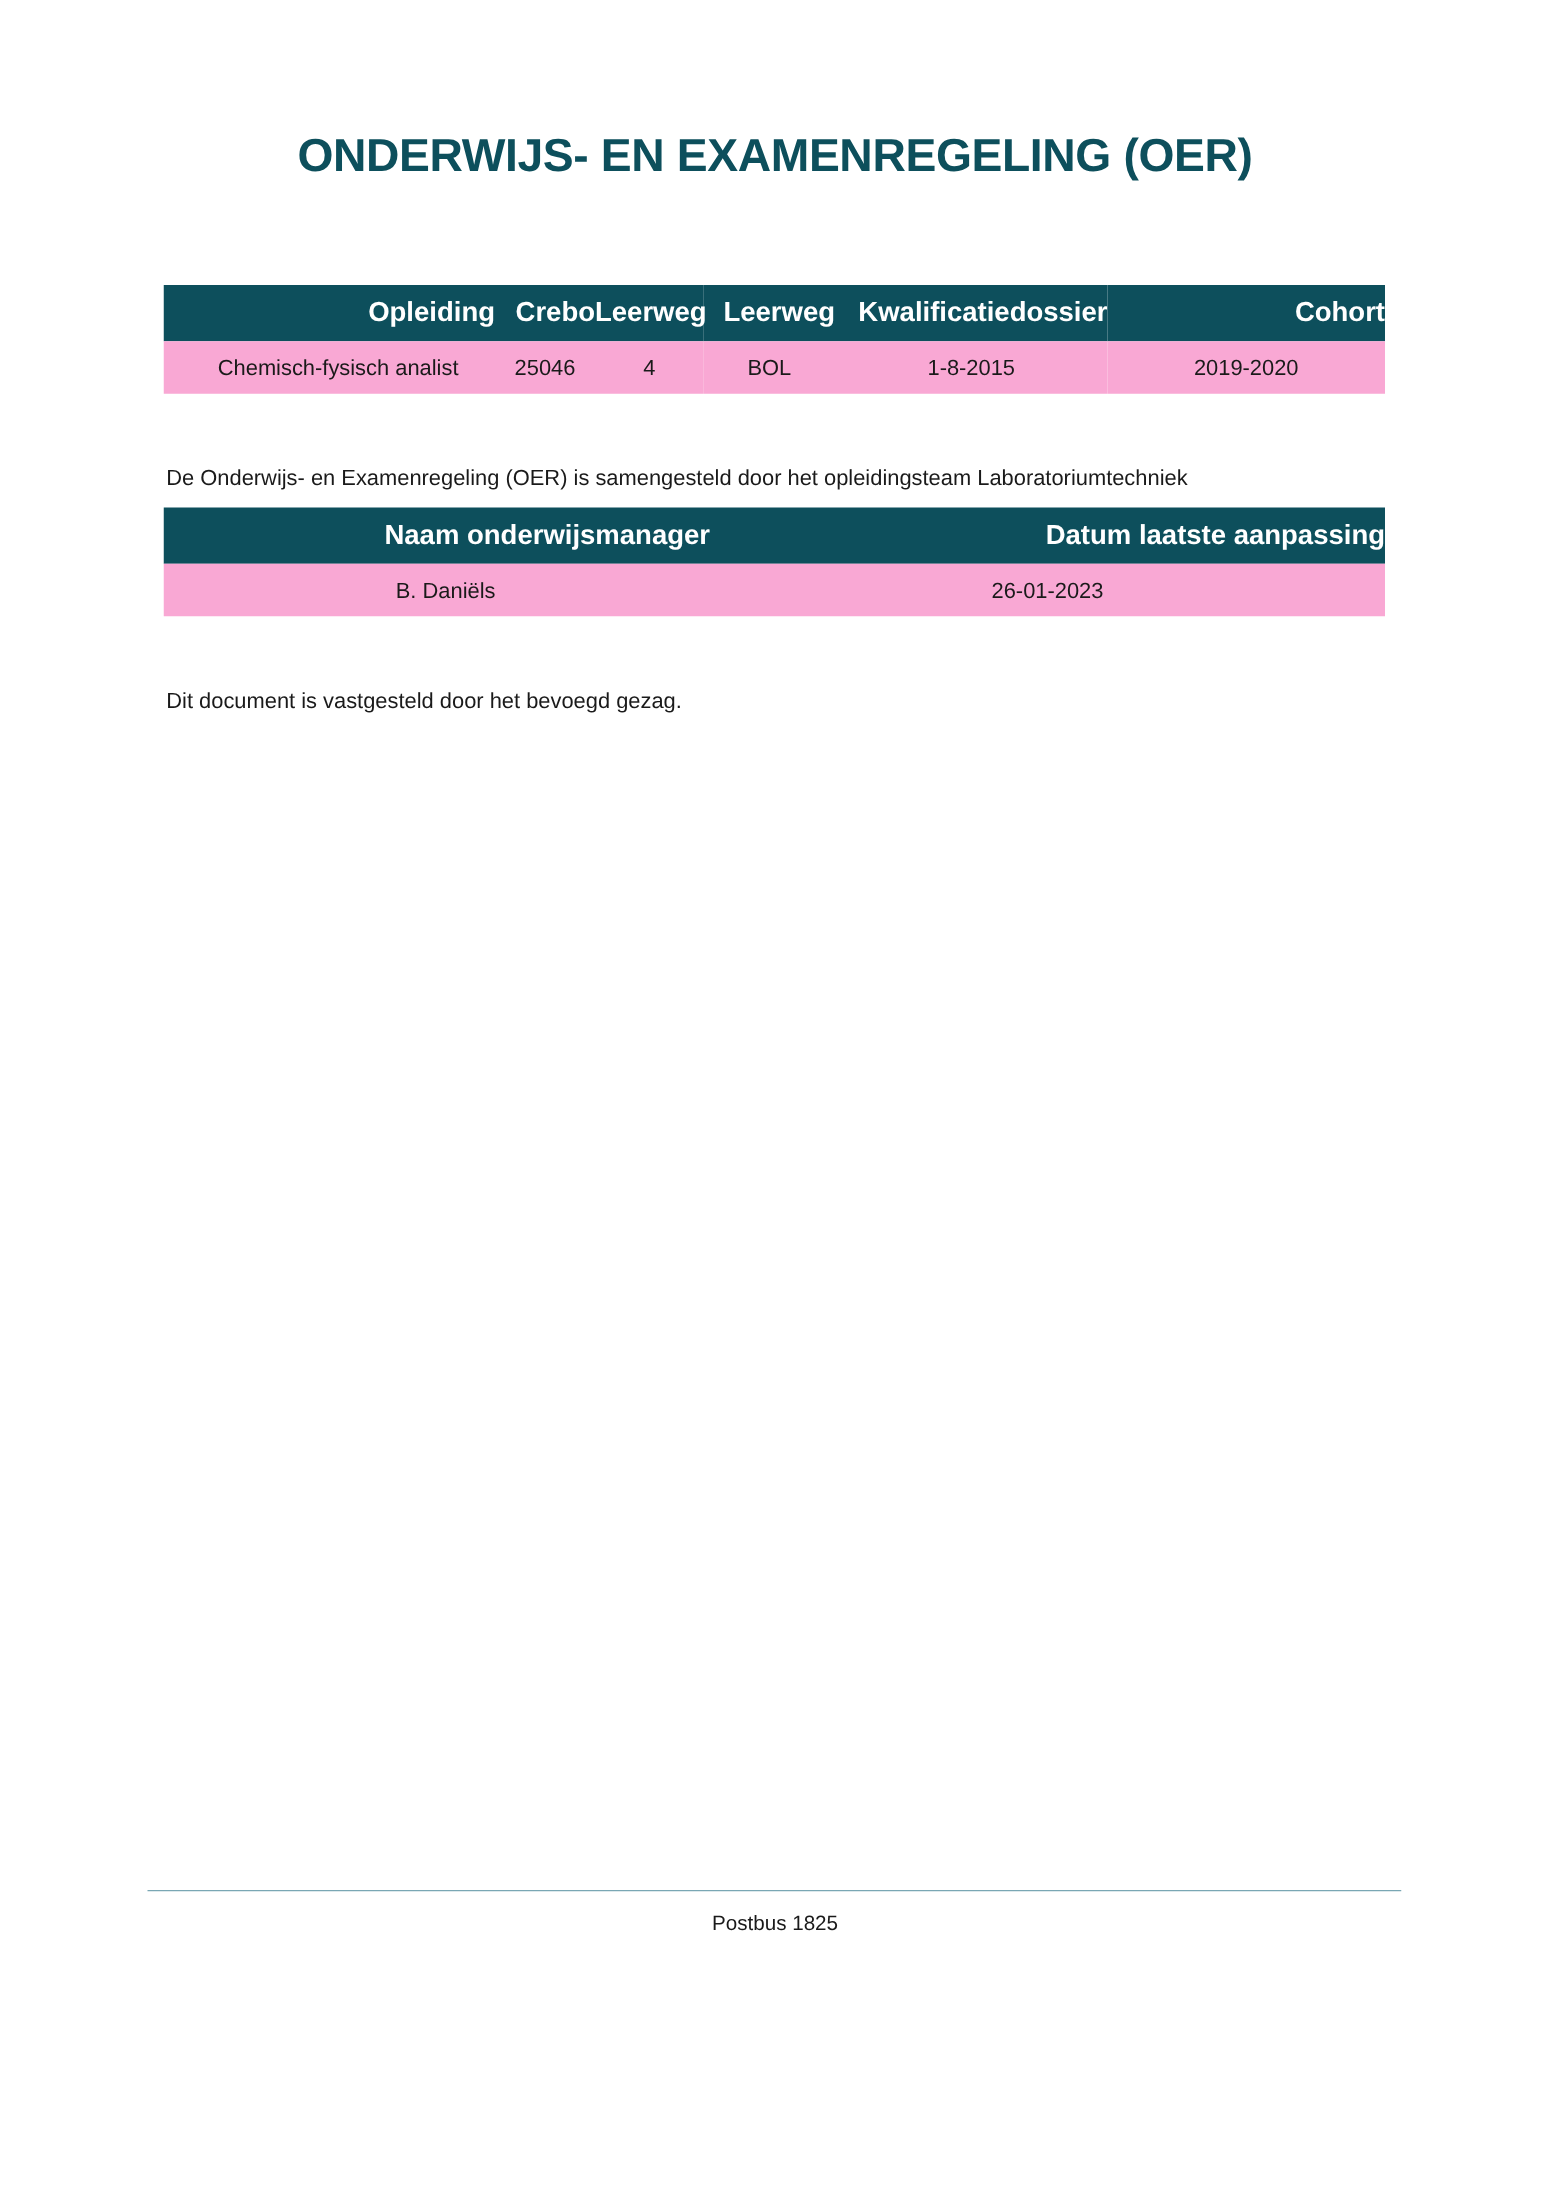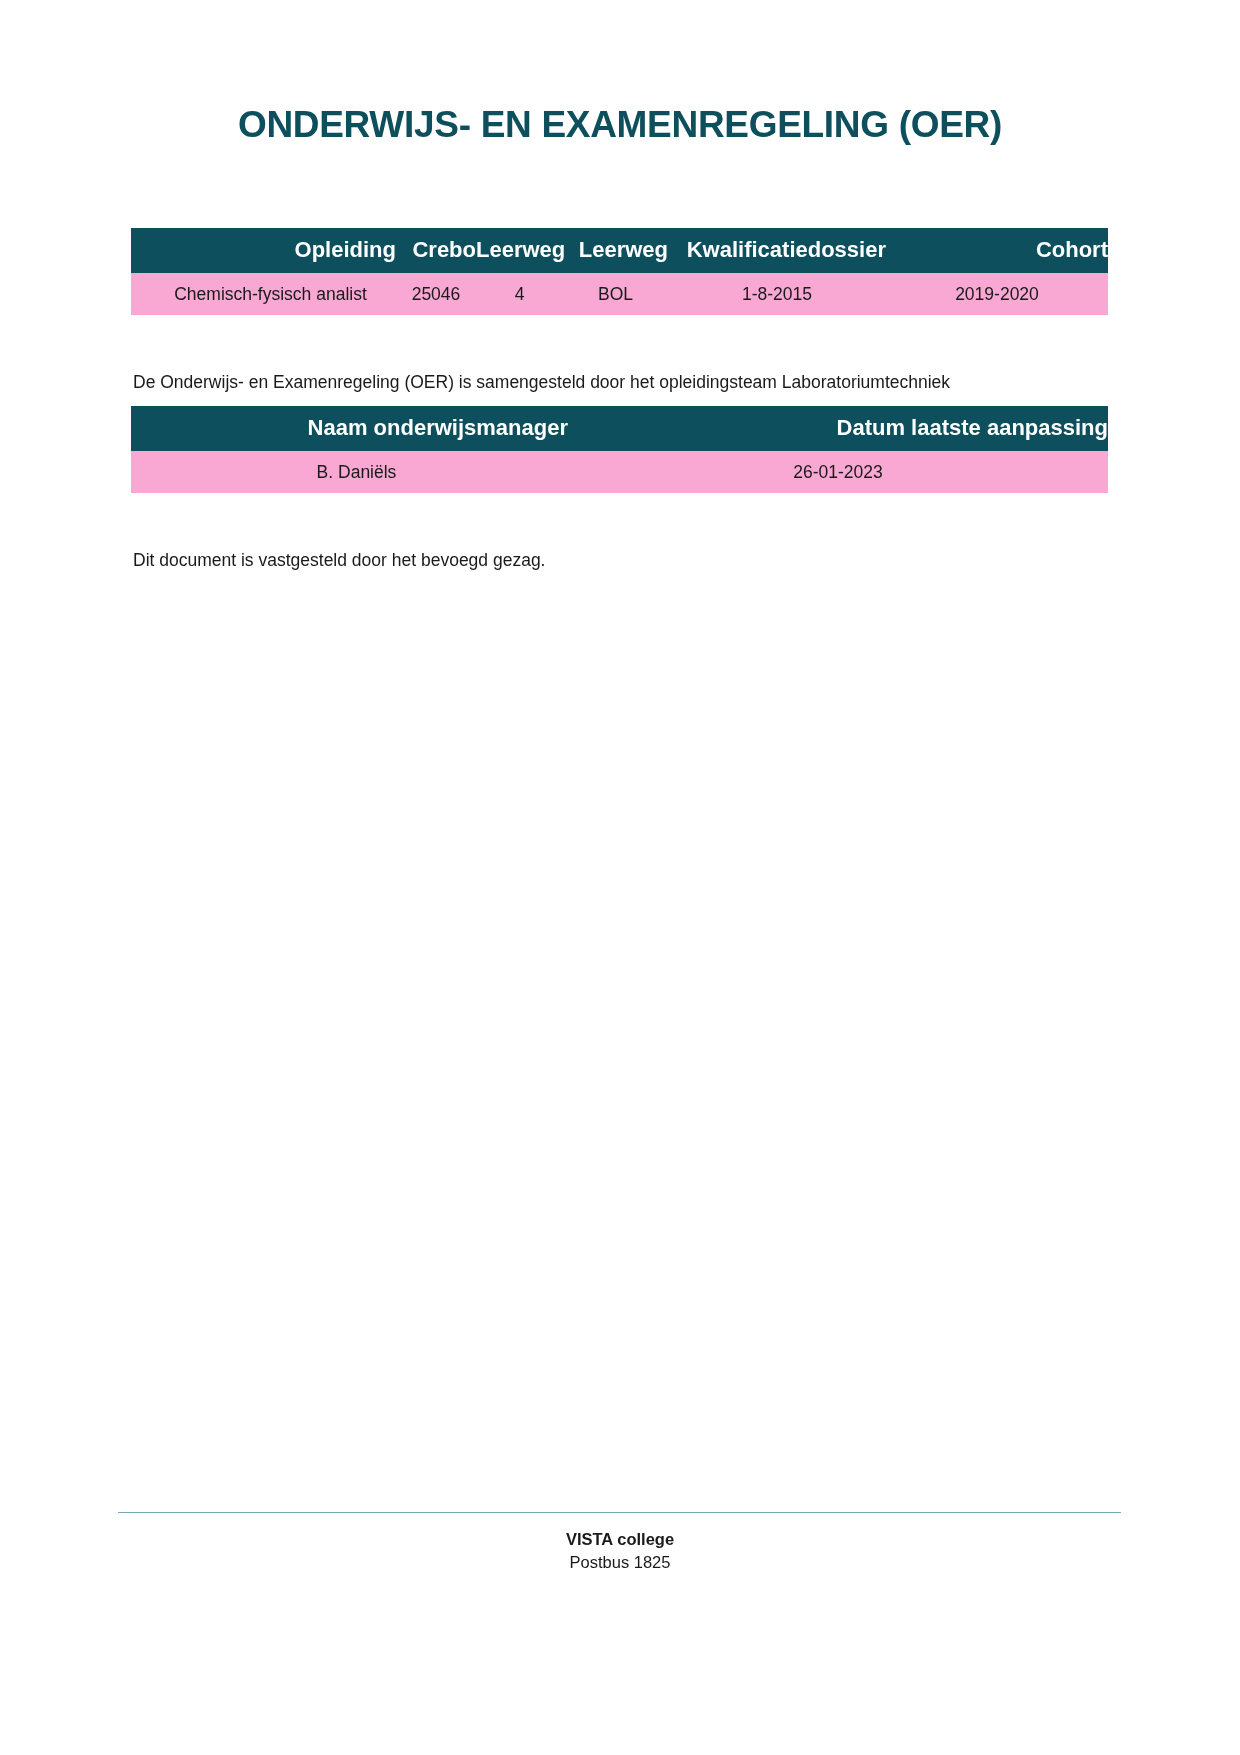--- a/index.html
+++ b/index.html
@@ -171,17 +171,16 @@
         <td>26-01-2023</td>
       </tr>
     </tbody>
   </table>
 
   <div class="intro-line" id="intro-vaststeller">Dit document is vastgesteld door het bevoegd gezag.</div>
 
 
   <div class="footer-rule"></div>
   <div class="footer">
-    <div class="org">VISTA college</div>
     <div>Postbus 1825</div>
   </div>
 
 </div>
 
 </body></html>

